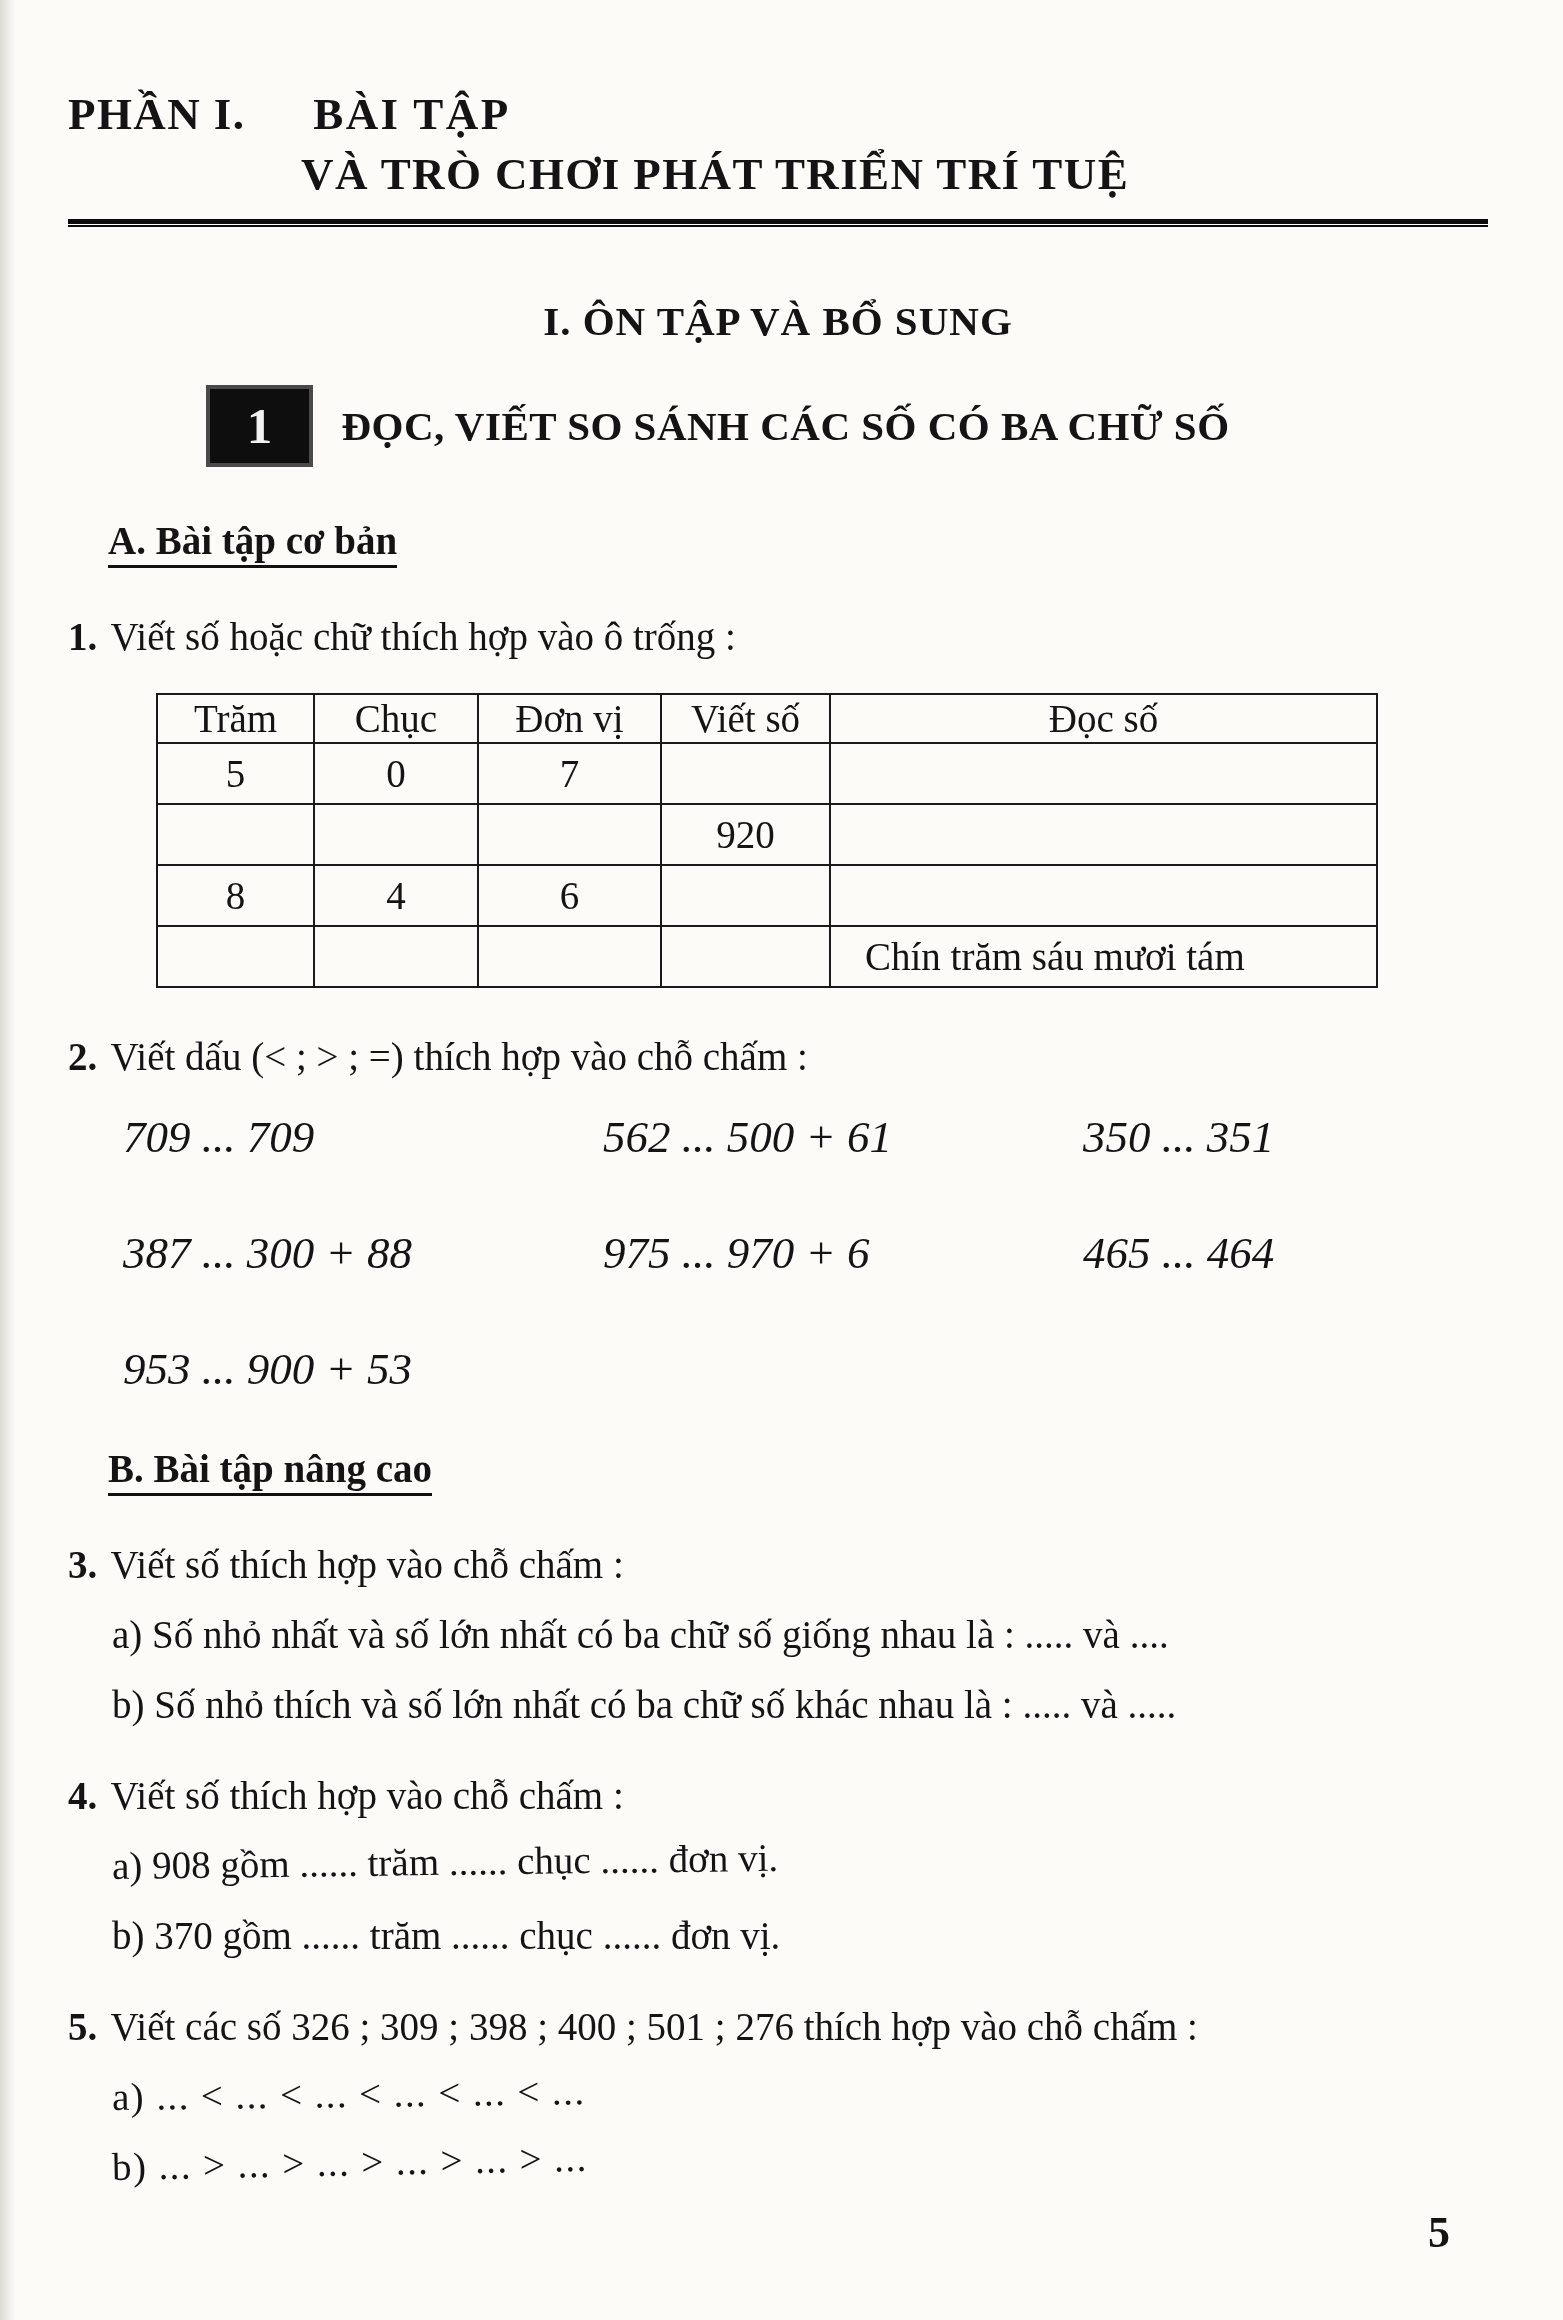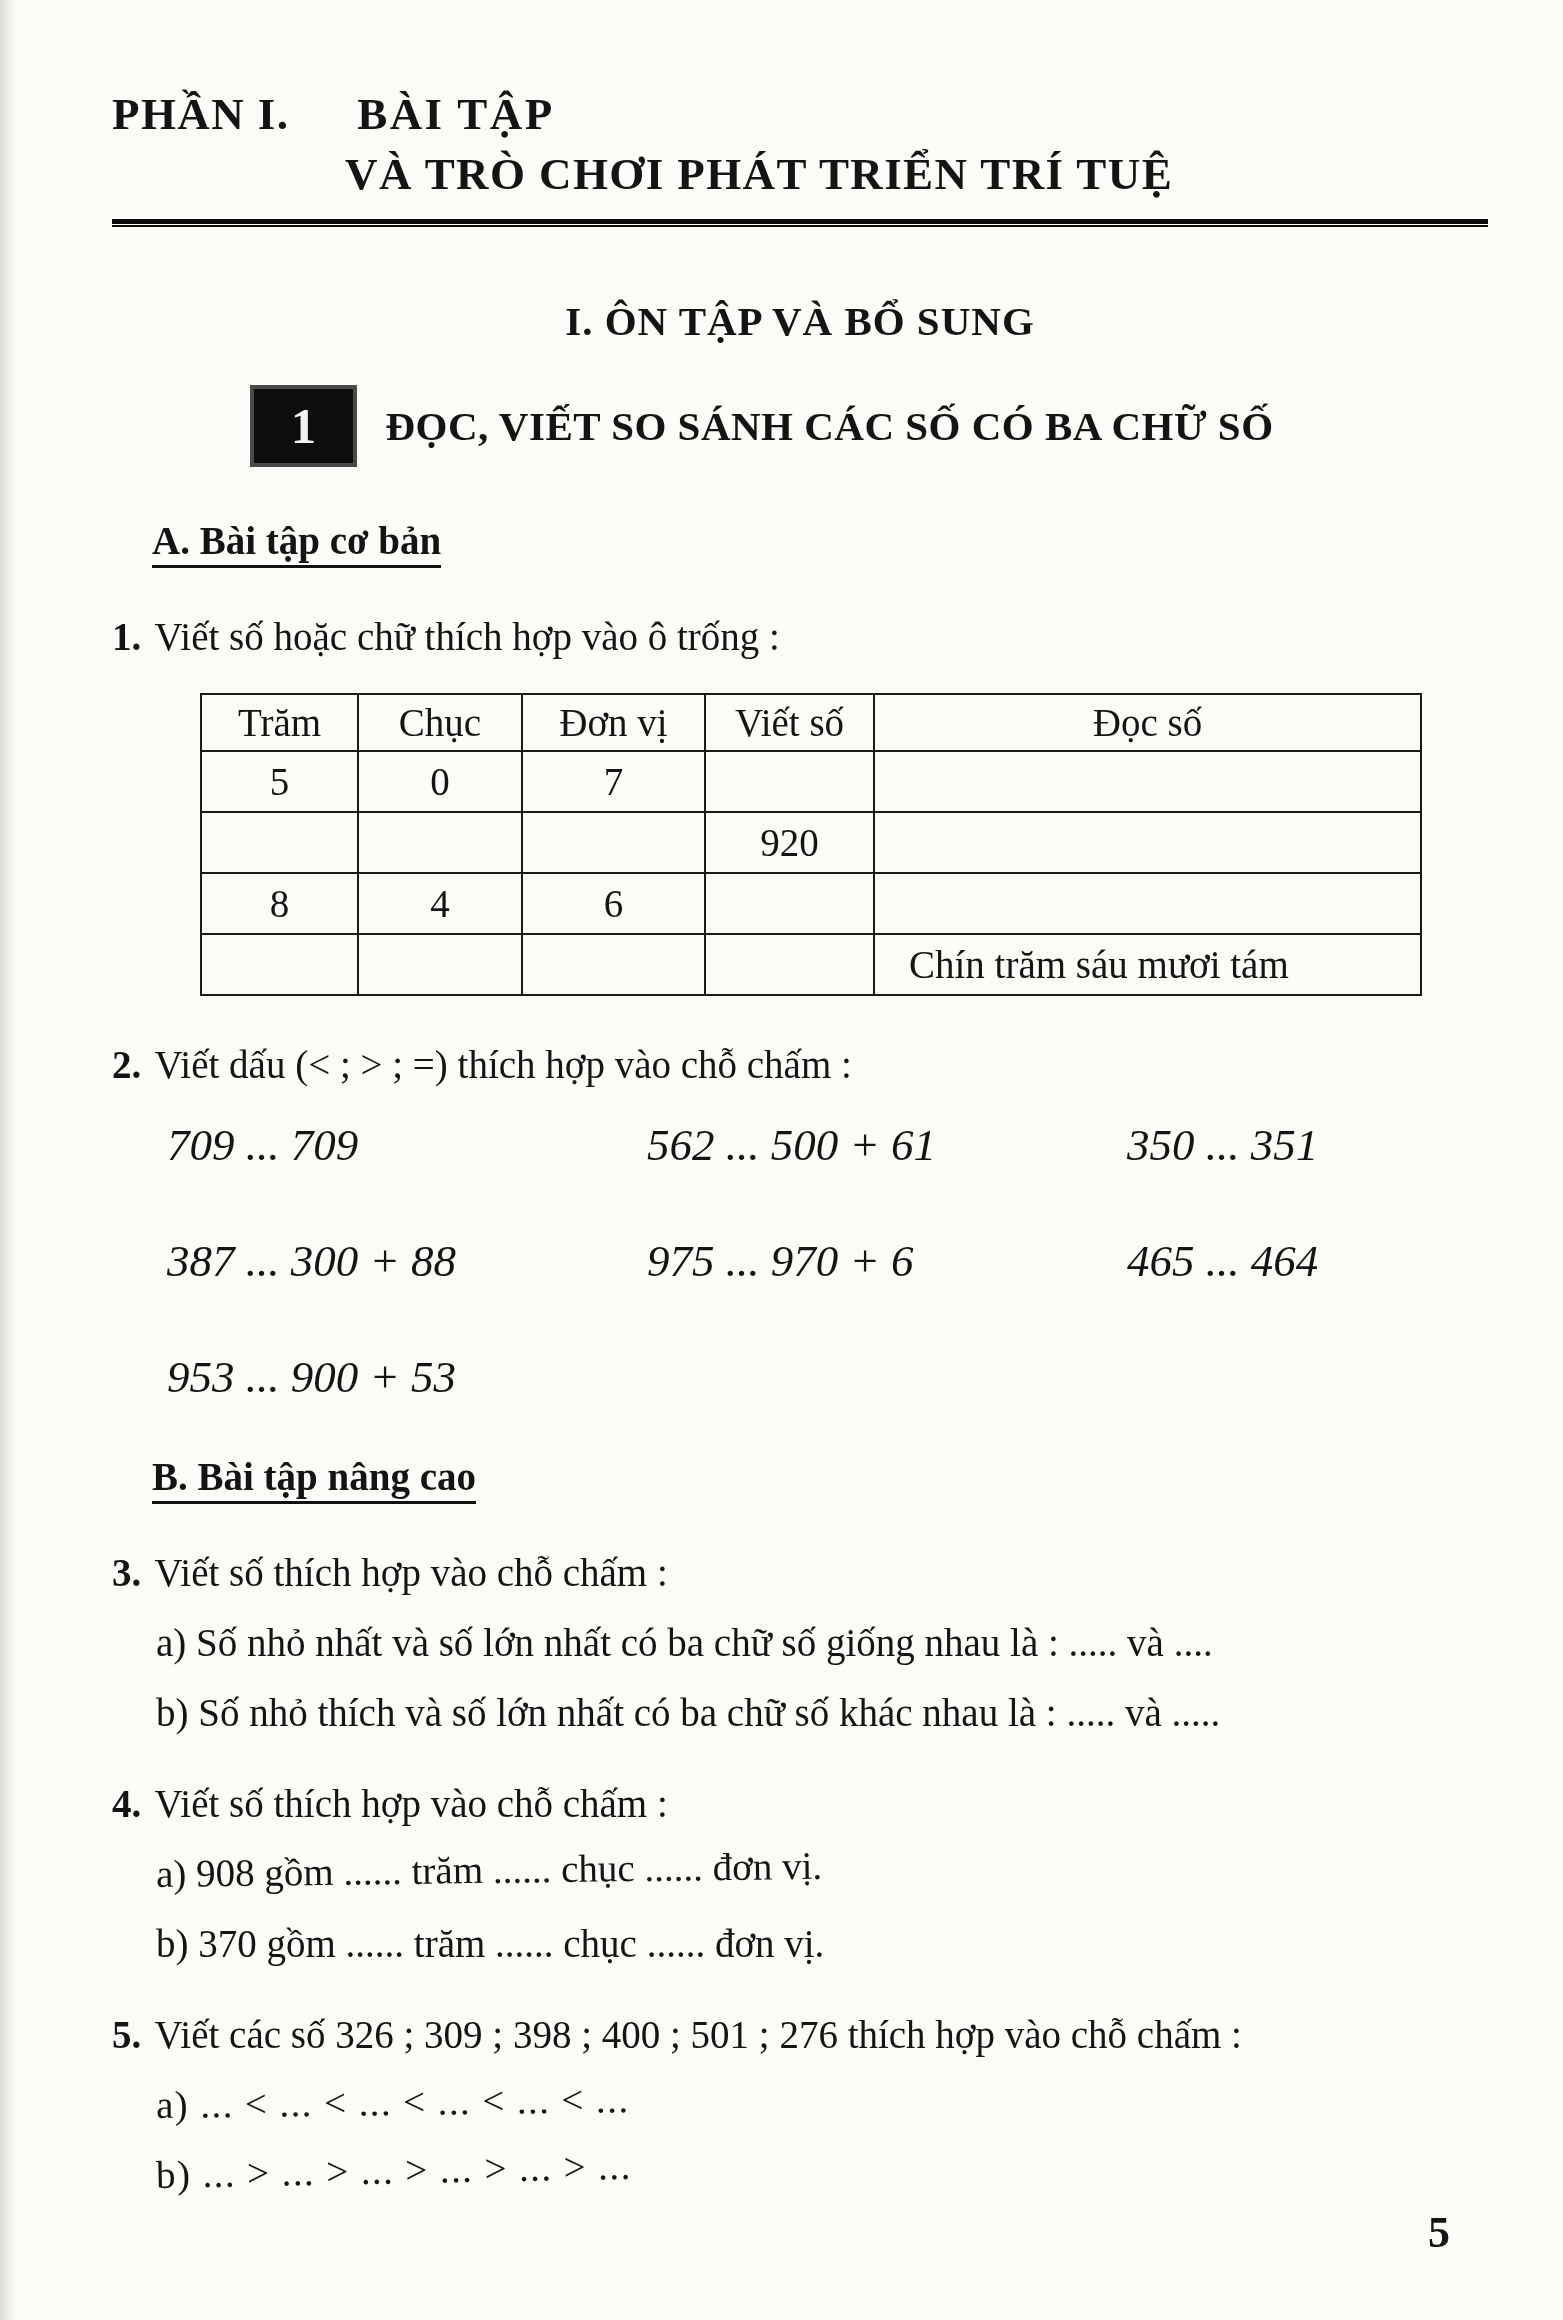--- a/index.html
+++ b/index.html
@@ -18,21 +18,21 @@
     overflow: hidden;
   }
   .page::before {
     content: "";
     position: absolute;
     left: 0; top: 0; bottom: 0;
     width: 15px;
     background: linear-gradient(90deg, #dddbd5, rgba(255,255,255,0));
     pointer-events: none;
   }
-  .content { position: relative; padding: 88px 76px 0 68px; margin-left: 44px; }
+  .content { position: relative; padding: 88px 76px 0 68px; }
 
   
   .hdr-row1 { font-size: 45px; font-weight: 700; letter-spacing: 1.4px; white-space: nowrap; }
   .hdr-row1 .t1 { margin-left: 68px; letter-spacing: 2.4px; }
   .hdr-row2 { margin-left: 233px; margin-top: 7.6px; font-size: 45px; font-weight: 700; letter-spacing: 1.4px; }
   .rule { margin-top: 19px; height: 8.6px; border-top: 5.7px solid #0b0b0b; border-bottom: 2.9px solid #0b0b0b; }
 
   .section-title { text-align: center; font-size: 41px; font-weight: 700; letter-spacing: 1px; margin-top: 70px; }
 
   .lesson { display: flex; align-items: center; margin-top: 40px; margin-left: 138px; }
@@ -59,21 +59,21 @@
   .ex-line { margin-top: 46px; font-size: 39px; }
   .ex-line .ex-num { font-weight: 700; margin-right: 13.3px; }
 
   table.num { border-collapse: collapse; margin: 34px 0 0 88px; }
   .num th, .num td {
     border: 2.9px solid #1a1a1a;
     font-size: 39px; font-weight: 400;
     text-align: center; padding: 0;
     height: 61px;
   }
-  .num tr.hdr th { height: 57px; }
+  .num tr.hdr th { height: 49px; }
   .num td.left { text-align: left; padding-left: 34px; }
 
   .cmp {
     display: grid;
     grid-template-columns: 480px 480px auto;
     row-gap: 64px;
     margin-top: 32px;
     padding-left: 55px;
     font-size: 45px;
     font-style: italic;

